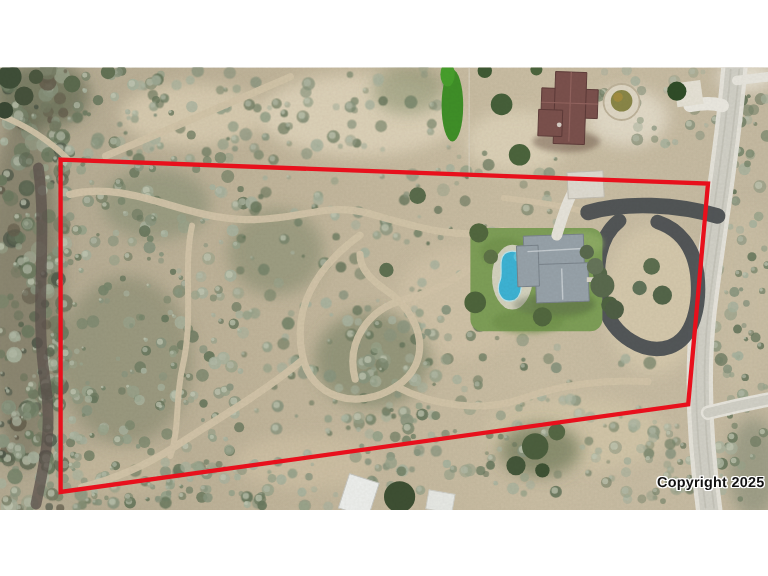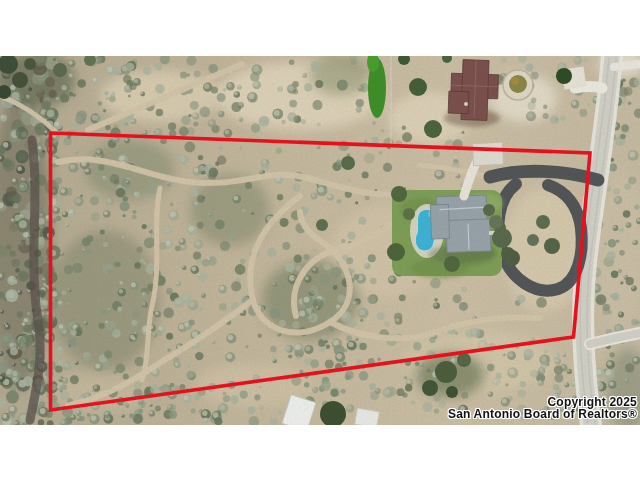--- a/index.html
+++ b/index.html
@@ -1820,19 +1820,18 @@
         <rect x="356" y="410" width="22" height="16" fill="#e8eae6" stroke="#cfcfc8" stroke-width="0.8" transform="rotate(10 367 418)"></rect>
       </g>
 
       <rect x="0" y="56" width="640" height="369" filter="url(#grainf)" opacity="0.5" style="mix-blend-mode:multiply"></rect>
 
       <polygon id="boundary" points="50.5,133 590,153 573.5,337 50.5,410" fill="none" style="stroke:var(--boundary,#e8101c)" stroke-width="3.6" stroke-linejoin="miter"></polygon>
     </svg>
 
     <div class="copyright">
       <div>Copyright 2025</div>
-      <div>San Antonio Board of Realtors®</div>
     </div>
   </div>
 
   <div class="letterbox top"></div>
   <div class="letterbox bottom"></div>
 </div>
 
 </body></html>

